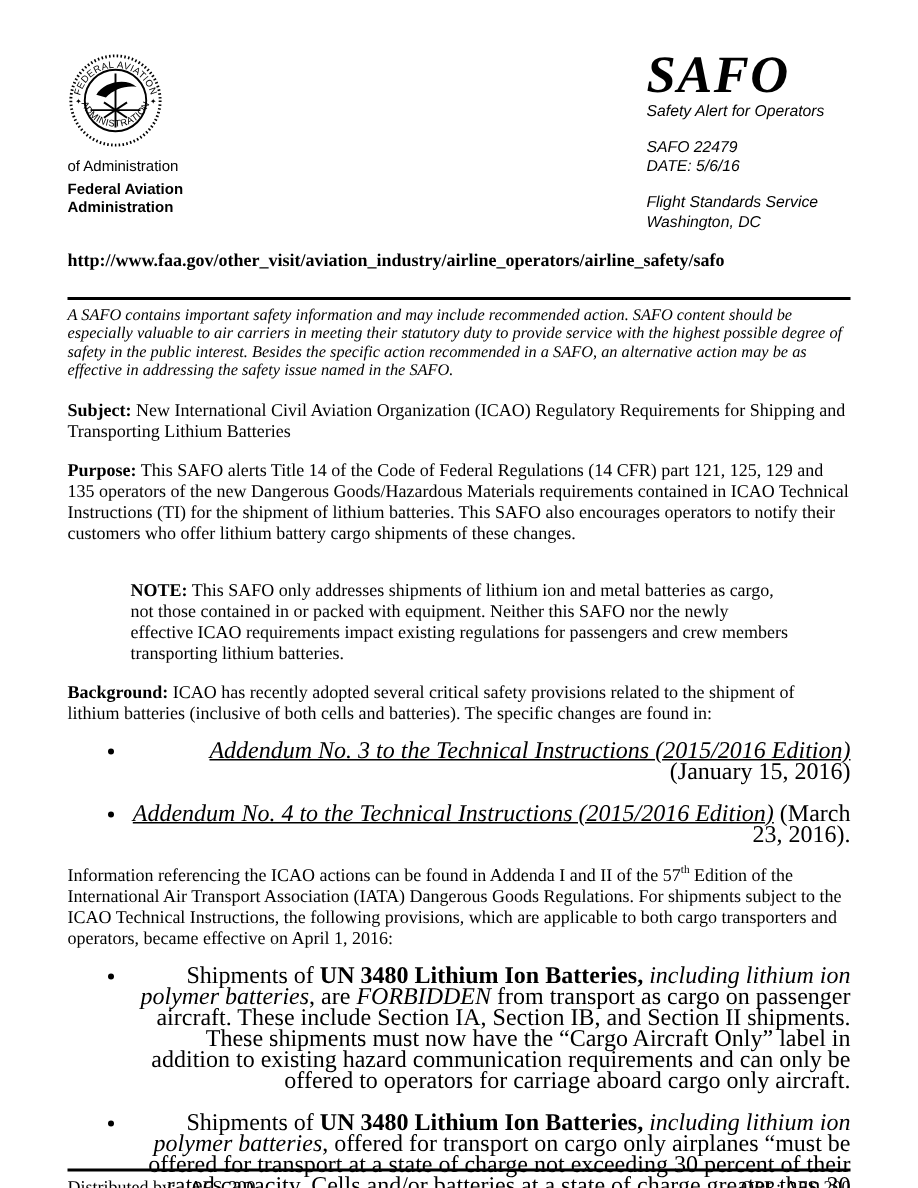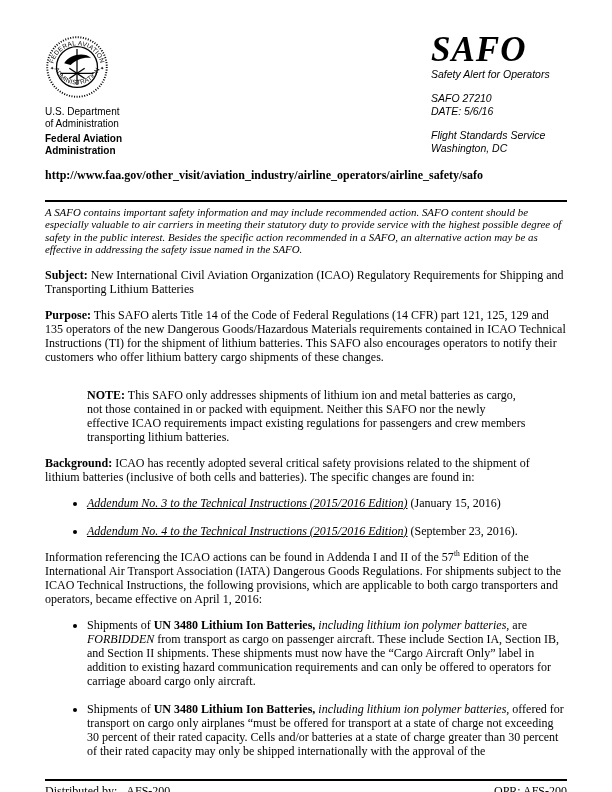--- a/index.html
+++ b/index.html
@@ -48,21 +48,21 @@
   }
   .disclaimer {
     font-style:italic; font-size:10.9px; line-height:12.4px;
     margin-top:4px;
   }
   .para { font-size:12px; line-height:14px; margin-top:12px; }
   .b { font-weight:bold; }
   .i { font-style:italic; }
   .note-block { margin:24px 0 0 42px; width:440px; font-size:12px; line-height:14px; }
   ul.blist { margin:12px 0 0 0; padding-left:42px; list-style:disc; }
-  ul.blist li { font-size:12px; line-height:14px; }
+  ul.blist li { font-size:16px; line-height:14px;text-align:right; }
   ul.blist li + li { margin-top:14px; }
   .link-ref { font-style:italic; text-decoration:underline; }
   sup.sm { font-size:7.5px; vertical-align:super; line-height:0;margin-top:44px; }
   
   .footer {
     position:absolute; left:45px; right:45px; top:779px;
     border-top:2px solid #000;
     padding-top:3px;
     display:flex; justify-content:space-between;
     font-size:12px; line-height:14px;
@@ -93,34 +93,33 @@
           <line x1="50" y1="22" x2="50" y2="78"></line>
           <line x1="24" y1="60" x2="76" y2="60"></line>
           <line x1="38" y1="52" x2="62" y2="68"></line>
           <line x1="62" y1="52" x2="38" y2="68"></line>
         </g>
         <path d="M30,44 C38,30 62,26 72,36 C62,34 48,38 40,47 Z" fill="#000"></path>
         <text x="8" y="54" font-size="8" fill="#000">✦</text>
         <text x="86" y="54" font-size="8" fill="#000">✦</text>
       </svg>
       <div class="dept">
-        <div>U.S. Department</div>
         <div>of Administration</div>
       </div>
       <div class="agency">
         <div>Federal Aviation</div>
         <div>Administration</div>
       </div>
     </div>
 
     <div class="h-right">
       <div class="safo-big">SAFO</div>
       <div>Safety Alert for Operators</div>
       <div class="h-gap"></div>
-      <div>SAFO 27210</div>
+      <div>SAFO 22479</div>
       <div>DATE: 5/6/16</div>
       <div class="h-gap"></div>
       <div>Flight Standards Service</div>
       <div>Washington, DC</div>
     </div>
   </div>
 
   <div class="url-line">http://www.faa.gov/other_visit/aviation_industry/airline_operators/airline_safety/safo</div>
 
   <div class="disclaimer">A SAFO contains important safety information and may include recommended action. SAFO content should be especially valuable to air carriers in meeting their statutory duty to provide service with the highest possible degree of safety in the public interest. Besides the specific action recommended in a SAFO, an alternative action may be as effective in addressing the safety issue named in the SAFO.</div>
@@ -128,21 +127,21 @@
   <div class="para"><span class="b">Subject:</span><span> New International Civil Aviation Organization (ICAO) Regulatory Requirements for Shipping and Transporting Lithium Batteries</span></div>
 
   <div class="para"><span class="b">Purpose:</span><span> This SAFO alerts Title 14 of the Code of Federal Regulations (14 CFR) part 121, 125, 129 and 135 operators of the new Dangerous Goods/Hazardous Materials requirements contained in ICAO Technical Instructions (TI) for the shipment of lithium batteries. This SAFO also encourages operators to notify their customers who offer lithium battery cargo shipments of these changes.</span></div>
 
   <div class="note-block"><span class="b">NOTE:</span><span> This SAFO only addresses shipments of lithium ion and metal batteries as cargo, not those contained in or packed with equipment. Neither this SAFO nor the newly effective ICAO requirements impact existing regulations for passengers and crew members transporting lithium batteries.</span></div>
 
   <div class="para"><span class="b">Background:</span><span> ICAO has recently adopted several critical safety provisions related to the shipment of lithium batteries (inclusive of both cells and batteries). The specific changes are found in:</span></div>
 
   <ul class="blist">
     <li><span class="link-ref">Addendum No. 3 to the Technical Instructions (2015/2016 Edition)</span><span> (January 15, 2016)</span></li>
-    <li><span class="link-ref">Addendum No. 4 to the Technical Instructions (2015/2016 Edition)</span><span> (September 23, 2016).</span></li>
+    <li><span class="link-ref">Addendum No. 4 to the Technical Instructions (2015/2016 Edition)</span><span> (March 23, 2016).</span></li>
   </ul>
 
   <div class="para"><span>Information referencing the ICAO actions can be found in Addenda I and II of the 57</span><sup class="sm">th</sup><span> Edition of the International Air Transport Association (IATA) Dangerous Goods Regulations. For shipments subject to the ICAO Technical Instructions, the following provisions, which are applicable to both cargo transporters and operators, became effective on April 1, 2016:</span></div>
 
   <ul class="blist">
     <li><span>Shipments of </span><span class="b">UN 3480 Lithium Ion Batteries,</span><span class="i"> including lithium ion polymer batteries</span><span>, are </span><span class="i">FORBIDDEN</span><span> from transport as cargo on passenger aircraft. These include Section IA, Section IB, and Section II shipments. These shipments must now have the “Cargo Aircraft Only” label in addition to existing hazard communication requirements and can only be offered to operators for carriage aboard cargo only aircraft.</span></li>
     <li><span>Shipments of </span><span class="b">UN 3480 Lithium Ion Batteries,</span><span class="i"> including lithium ion polymer batteries</span><span>, offered for transport on cargo only airplanes “must be offered for transport at a state of charge not exceeding 30 percent of their rated capacity. Cells and/or batteries at a state of charge greater than 30 percent of their rated capacity may only be shipped internationally with the approval of the</span></li>
   </ul>
 
   <div class="footer">

